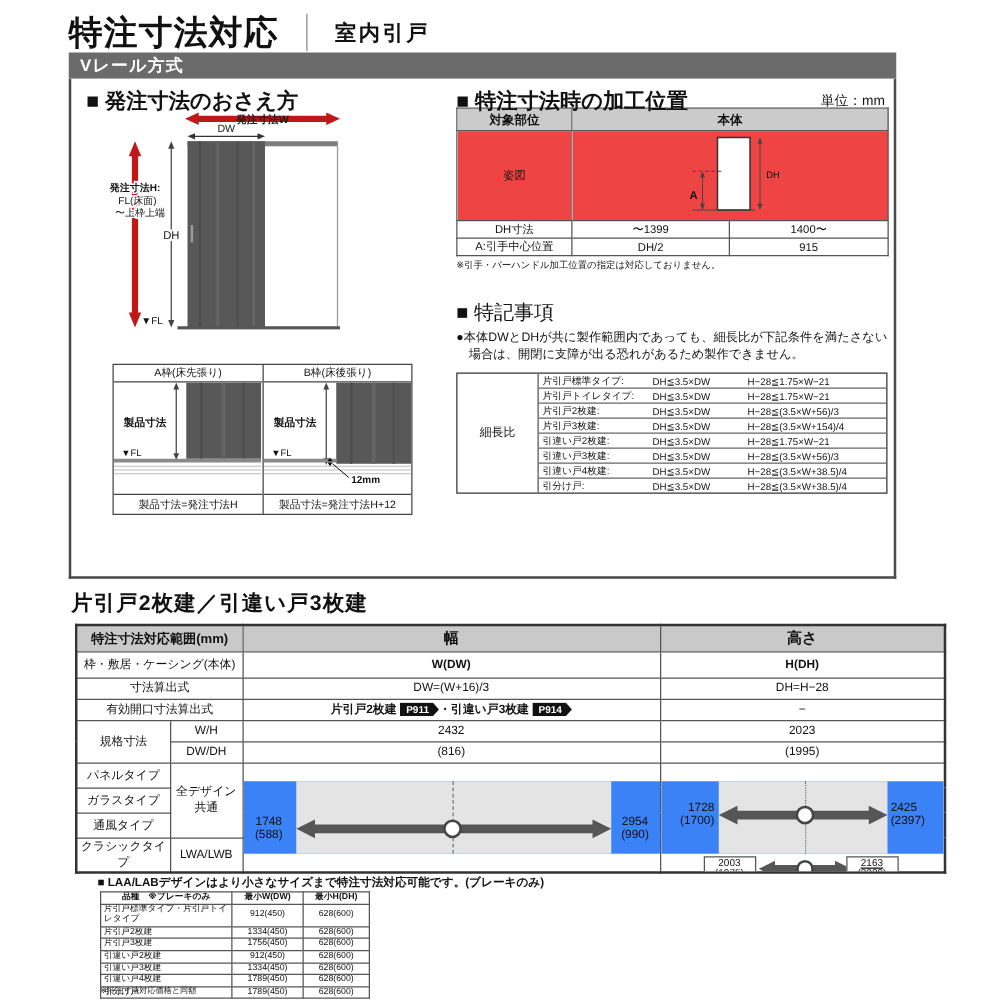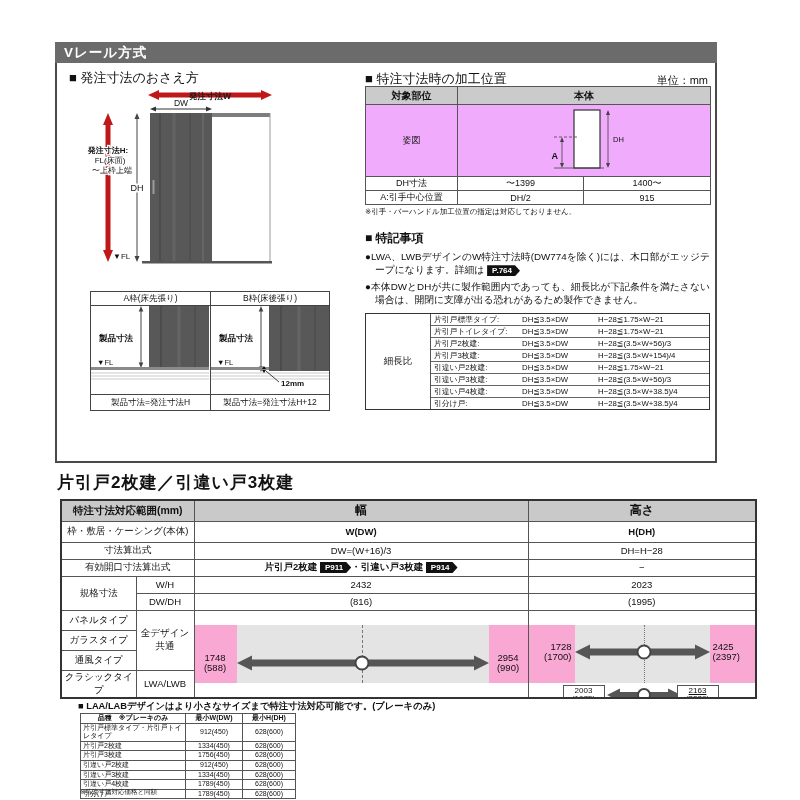--- a/index.html
+++ b/index.html
@@ -12,91 +12,96 @@
   .title-divider{width:1px;height:30px;background:#888;}
   .page-subtitle{font-size:17px;font-weight:bold;letter-spacing:2px;}
   .title-row{display:flex;align-items:center;gap:22px;}
 
   
   .vbox{left:55px;top:42px;width:662px;height:421px;}
   .vband{height:21px;background:#6b6b6b;color:#fff;font-size:13.5px;font-weight:bold;
          line-height:21px;padding-left:9px;letter-spacing:1px;box-sizing:border-box;}
   .vbody{position:relative;height:400px;border-left:2.5px solid #4a4a4a;border-right:2.5px solid #4a4a4a;
          border-bottom:2px solid #4a4a4a;box-sizing:border-box;background:#fff;}
-  .sec-heading{font-size:13px;font-weight:normal;}
+  .sec-heading{font-size:17px;font-weight:bold;}
 
   
   .doorfill{fill:#585858;}
   
   .frames{left:33px;top:228px;width:238px;border:1.2px solid #444;display:flex;}
   .fhalf{width:50%;box-sizing:border-box;}
   .fhalf+.fhalf{border-left:1px solid #444;}
   .ftitle{height:13px;font-size:8.5px;text-align:center;line-height:13px;border-bottom:1px solid #444;}
   .fformula{height:15px;font-size:8.5px;text-align:center;line-height:15px;border-top:1px solid #444;}
 
   
   .right-col{left:308px;top:6px;width:345px;}
   .mk-head{position:relative;height:17px;}
   .unit{position:absolute;right:2px;top:4px;font-size:11px;font-weight:normal;}
   table{border-collapse:collapse;table-layout:fixed;}
   td{border:1px solid #555;text-align:center;vertical-align:middle;padding:0;overflow:hidden;}
   .mktable{width:345px;border:1.6px solid #333;}
   .mktable .hdr td{background:#cbcbcb;font-weight:bold;font-size:10px;height:17px;}
   .mktable td{font-size:9px;}
-  .figrow{height:72px;background:#f0abfc;}
+  .figrow{height:72px;background:#ef4444;}
   .mknote{font-size:7.5px;margin-top:2px;}
 
-  .notes-heading{margin-top:13px;font-size:12px;font-weight:bold;}
+  .notes-heading{margin-top:23px;font-size:16px;font-weight:normal;}
   .bullets p{margin:3px 0 0 0;font-size:9.8px;line-height:1.36;padding-left:10px;text-indent:-10px;
              text-align:justify;}
   .pbadge{display:inline-block;background:#111;color:#fff;font-size:8px;font-weight:bold;
           line-height:11px;padding:0 8px 0 5px;text-indent:0;
           clip-path:polygon(0 0,calc(100% - 5px) 0,100% 50%,calc(100% - 5px) 100%,0 100%);}
 
   .slender{display:flex;border:1.6px solid #333;margin-top:7px;width:345px;box-sizing:border-box;}
   .slender-label{width:64px;border-right:1px solid #555;display:flex;align-items:center;
                  justify-content:center;font-size:9.5px;}
   .slender-rows{flex:1;display:flex;flex-direction:column;}
-  .srow{height:11px;display:flex;align-items:center;font-size:7.8px;border-bottom:1px solid #666;}
+  .srow{height:11px;display:flex;align-items:flex-end;font-size:7.8px;border-bottom:1px solid #666;}
   .srow:last-child{border-bottom:none;}
   .sname{width:88px;padding-left:3px;}
   .sf1{width:76px;}
   .sf2{flex:1;}
 
   
   .sec2-title{font-size:17px;font-weight:bold;letter-spacing:1px;}
   .bigtable{width:695px;border:2px solid #333;padding-left:44px;}
   .bigtable td{font-size:9.5px;}
   .bigtable .hdr td{background:#c9c9c9;font-weight:bold;}
   .bh{font-size:12px !important;}
   .rangeh{font-size:10.5px !important;}
   .wdw{font-size:13.5px;font-weight:bold;}
   .num{font-size:10px;}
   .h21{height:21px;} .h17{height:17px;} .h20{height:20px;}
   .barcell{padding:0;}
-  .barwrap{position:relative;width:100%;height:58px;background:#f9a8d4;}
+  .barwrap{position:relative;width:100%;height:58px;background:#3b82f6;}
   .graybg{position:absolute;top:0;bottom:0;background:#e4e4e4;}
   .dashline{position:absolute;top:0;bottom:0;width:0;border-left:1px dashed #777;}
   .dotline{position:absolute;top:0;bottom:0;width:0;border-left:1px dotted #777;}
   .barlabel{position:absolute;font-size:9.5px;line-height:1.12;text-align:center;}
   .hbox{position:absolute;width:42px;height:20px;background:#fff;border:1px solid #555;
         font-size:8px;line-height:1.1;text-align:center;box-sizing:border-box;padding-top:1px;}
 
   .laa-note{font-size:9.3px;font-weight:bold;}
   .laatable{width:215px;border:1.4px solid #333;}
   .laatable td{font-size:7px;height:8.6px;line-height:8.6px;padding:0 2px;}
   .laatable .hdr td{font-weight:bold;}
   .laatable .lname{text-align:left;}
   .laafoot{font-size:6.5px;color:#222;}
 </style>
 </head>
 <body>
 
 <div class="page">
 
+  <div class="abs title-row" style="left:55px;top:8px;">
+    <span class="page-title">特注寸法対応</span>
+    <span class="title-divider"></span>
+    <span class="page-subtitle">室内引戸</span>
+  </div>
 
   <div class="abs vbox">
     <div class="vband">Vレール方式</div>
     <div class="vbody">
 
       <div class="abs sec-heading" style="left:12px;top:6px;">■ 発注寸法のおさえ方</div>
 
       <svg class="abs" style="left:5px;top:22px;" width="300" height="205" viewBox="0 0 300 205">
 
         <rect x="88" y="28" width="120" height="4" fill="#7d7d7d"></rect>
@@ -236,22 +241,20 @@
             <td>A:引手中心位置</td>
             <td>DH/2</td>
             <td>915</td>
           </tr>
         </tbody>
           </table>
         <div class="mknote">※引手・バーハンドル加工位置の指定は対応しておりません。</div>
 
         <div class="notes-heading">■ 特記事項</div>
         <div class="bullets">
-          <p><span>●LWA、LWBデザインのW特注寸法時(DW774を除く)には、木口部がエッジテープになります。詳細は</span>
-             <span class="pbadge">P.764</span></p>
           <p>●本体DWとDHが共に製作範囲内であっても、細長比が下記条件を満たさない場合は、開閉に支障が出る恐れがあるため製作できません。</p>
         </div>
 
         <div class="slender">
           <div class="slender-label">細長比</div>
           <div class="slender-rows">
             <div class="srow">
                 <span class="sname">片引戸標準タイプ:</span>
                 <span class="sf1">DH≦3.5×DW</span>
                 <span class="sf2">H−28≦1.75×W−21</span>

